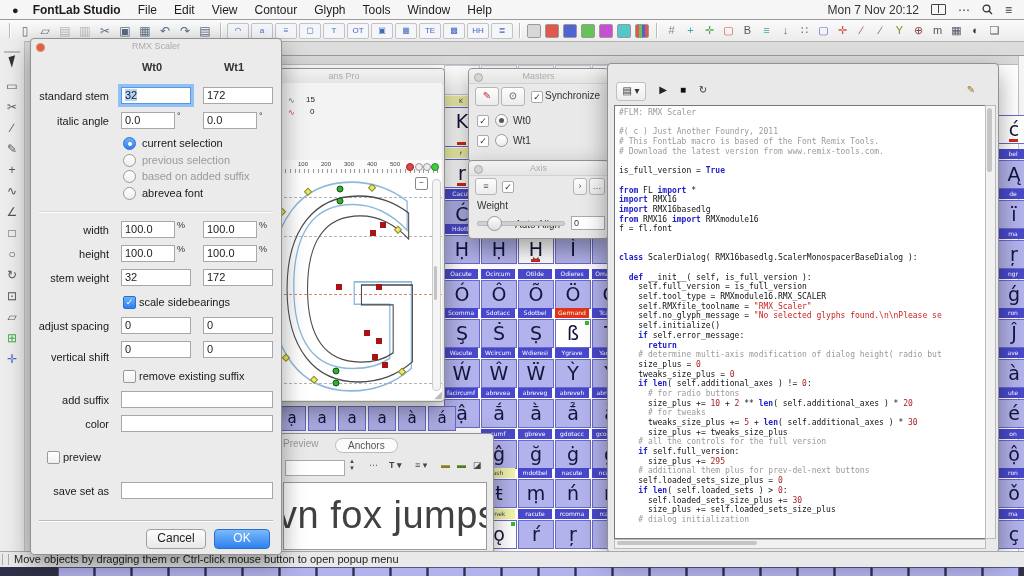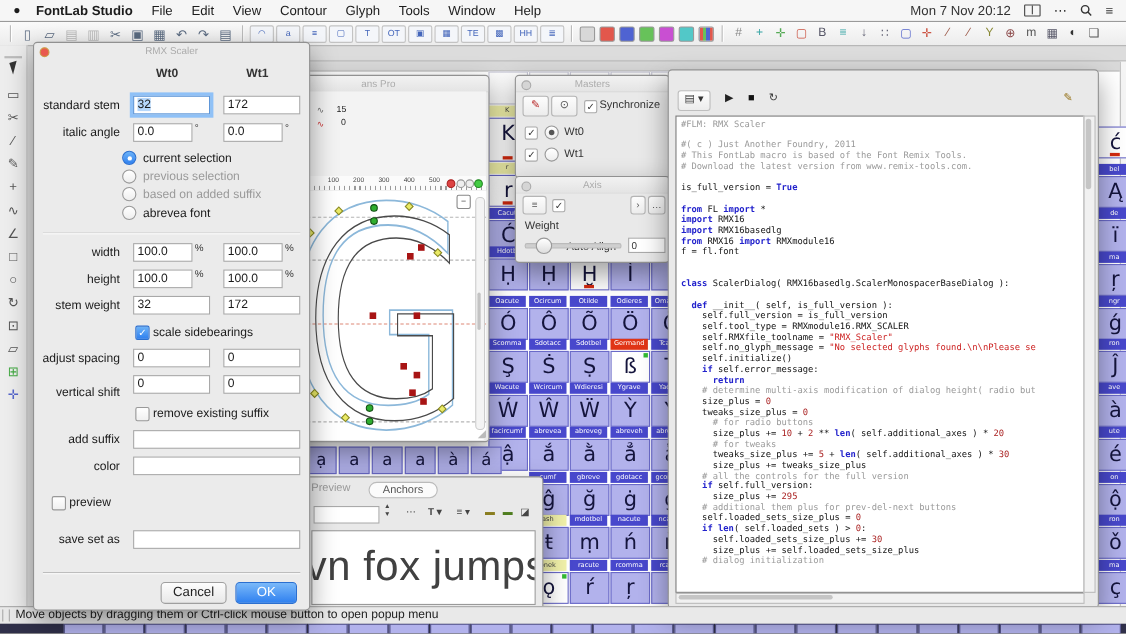--- a/index.html
+++ b/index.html
@@ -113,21 +113,21 @@
   #code-hscroll{position:absolute;left:6px;top:475px;width:370px;height:8px;background:#f1f1f1;border:1px solid #bbb;}
   #code-hscroll span{position:absolute;left:2px;top:1px;width:140px;height:4px;background:#c5c5c5;border-radius:3px;}
   
   #rmx{left:30px;top:38px;width:250px;height:515px;z-index:6;background:#ebebeb;font-size:11px;color:#1a1a1a;}
   #rmx .colhead{position:absolute;top:22px;width:62px;text-align:center;font-weight:bold;color:#333;}
   .dlabel{position:absolute;width:78px;text-align:right;left:0;}
   .dinput{position:absolute;height:15px;background:#fff;border:1px solid #a8a8a8;line-height:15px;padding:0 3px;}
   .dinput.focused{box-shadow:0 0 0 3px #8fc1f7;border-color:#5e96d8;}
   .dinput .sel{background:#b6d7fb;}
   .unit{position:absolute;font-size:9px;color:#333;}
-  .radio-row{position:absolute;left:80px;height:14px;}
+  .radio-row{position:absolute;left:92px;height:14px;}
   .rlab{margin-left:6px;font-size:11px;vertical-align:1px;}
   .rlab.dim{color:#9a9a9a;}
   .dchk{position:absolute;width:11px;height:11px;border:1px solid #999;border-radius:2px;background:linear-gradient(#fff,#f0f0f0);}
   .dchk.on{background:linear-gradient(#6db3f8,#2f80ef);border-color:#2a6fd0;color:#fff;font-size:9px;line-height:11px;text-align:center;}
   .dchk.on:before{content:"✓";}
   .dchklab{position:absolute;font-size:11px;}
   .dsep{position:absolute;left:8px;width:234px;border-top:1px solid #dadada;box-shadow:0 1px 0 #fff;}
   .btn{position:absolute;height:18px;border-radius:4px;border:1px solid #9f9f9f;background:linear-gradient(#fdfdfd,#e8e8e8);
        font-size:12px;text-align:center;line-height:17px;color:#222;}
   .btn.primary{background:linear-gradient(#7ab9f9,#2f80ef);border-color:#2a6fd0;color:#fff;}
@@ -519,20 +519,21 @@
           <div class="ln">    self.full_version = is_full_version</div>
           <div class="ln">    self.tool_type = RMXmodule16.RMX_SCALER</div>
           <div class="ln">    self.RMXfile_toolname = <span class="s">"RMX_Scaler"</span></div>
           <div class="ln">    self.no_glyph_message = <span class="s">"No selected glyphs found.\n\nPlease se</span></div>
           <div class="ln">    self.initialize()</div>
           <div class="ln">    <span class="k">if</span> self.error_message:</div>
           <div class="ln">      <span class="k">return</span></div>
           <div class="ln"><span class="c">    # determine multi-axis modification of dialog height( radio but</span></div>
           <div class="ln">    size_plus = <span class="n">0</span></div>
           <div class="ln">    tweaks_size_plus = <span class="n">0</span></div>
+          <div class="ln">    <span class="k">if</span> <span class="k">len</span>( self.additional_axes ) != <span class="n">0</span>:</div>
           <div class="ln"><span class="c">      # for radio buttons</span></div>
           <div class="ln">      size_plus += <span class="n">10</span> + <span class="n">2</span> ** <span class="k">len</span>( self.additional_axes ) * <span class="n">20</span></div>
           <div class="ln"><span class="c">      # for tweaks</span></div>
           <div class="ln">      tweaks_size_plus += <span class="n">5</span> + <span class="k">len</span>( self.additional_axes ) * <span class="n">30</span></div>
           <div class="ln">      size_plus += tweaks_size_plus</div>
           <div class="ln"><span class="c">    # all the controls for the full version</span></div>
           <div class="ln">    <span class="k">if</span> self.full_version:</div>
           <div class="ln">      size_plus += <span class="n">295</span></div>
           <div class="ln"><span class="c">    # additional them plus for prev-del-next buttons</span></div>
           <div class="ln">    self.loaded_sets_size_plus = <span class="n">0</span></div>

